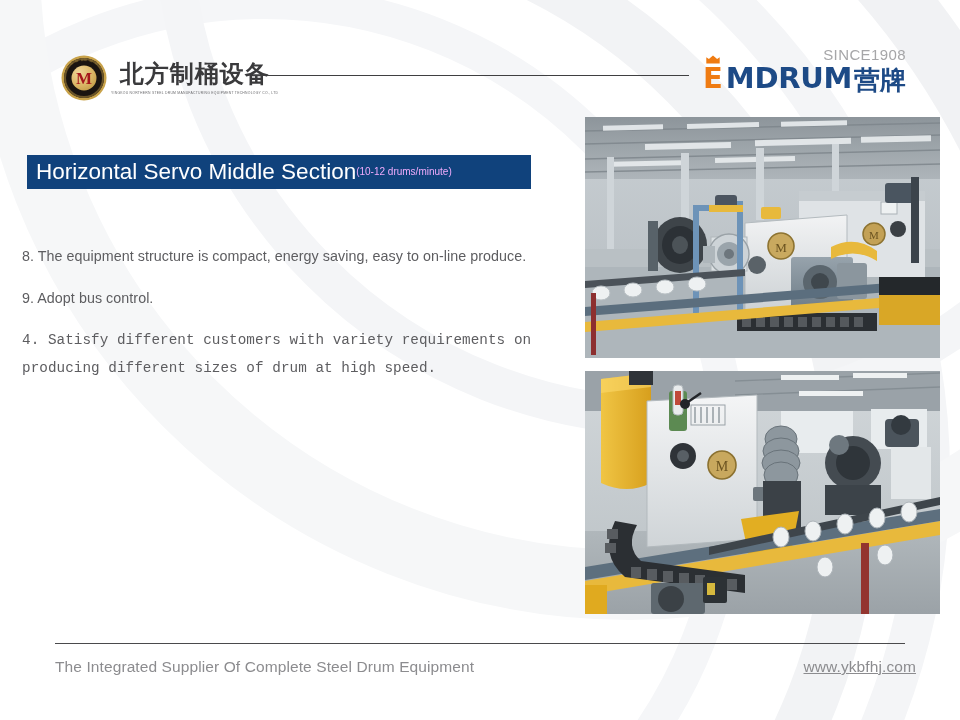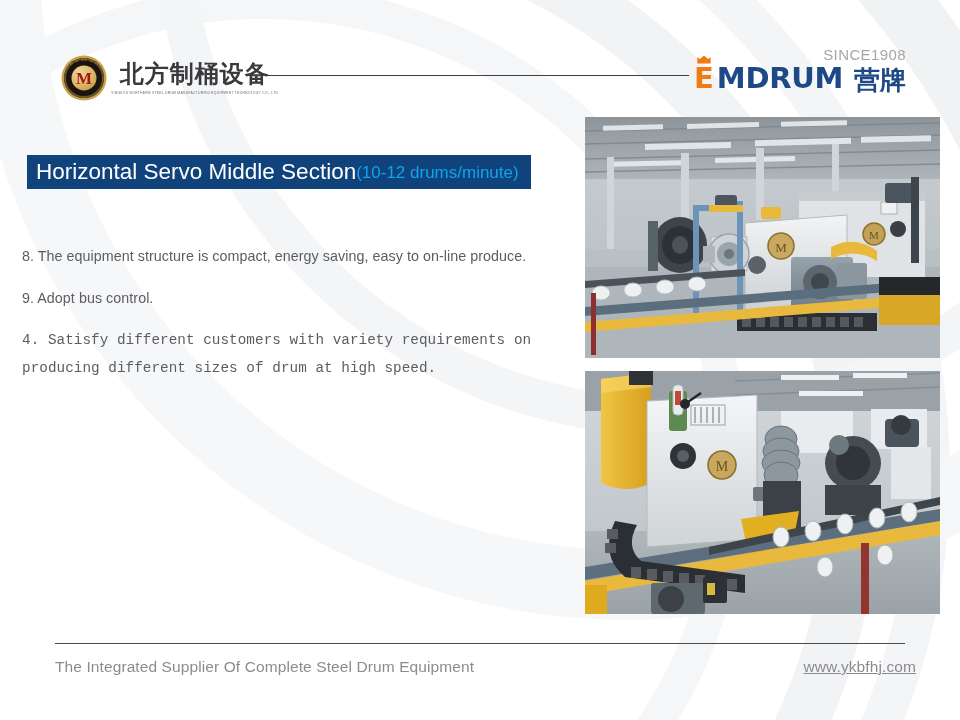--- a/index.html
+++ b/index.html
@@ -173,21 +173,21 @@
     color: #1d4a86;
     line-height: 1;
     letter-spacing: -.3px;
   }
   .brand-cn {
     font-family: "DejaVu Sans", sans-serif;
     font-size: 26px;
     font-weight: bold;
     color: #1d4a86;
     line-height: 1;
-    margin-left: 9px;
+    margin-left: 0;
   }
 
   
   .title-bar {
     position: absolute;
     left: 27px; top: 155px;
     width: 504px; height: 34px;
     background: #10427c;
     display: flex;
     align-items: center;
@@ -196,22 +196,22 @@
   }
   .title-main {
     font-family: "Liberation Sans", sans-serif;
     font-size: 22.5px;
     color: #ffffff;
     line-height: 1;
     white-space: nowrap;
   }
   .title-sub {
     font-family: "Liberation Sans", sans-serif;
-    font-size: 17px;
-    color: #0ea5e9;
+    font-size: 10px;
+    color: #f0abfc;
     line-height: 1;
     white-space: nowrap;
   }
 
   
   .body-col {
     position: absolute;
     left: 22px; top: 243px;
     width: 530px;
   }

